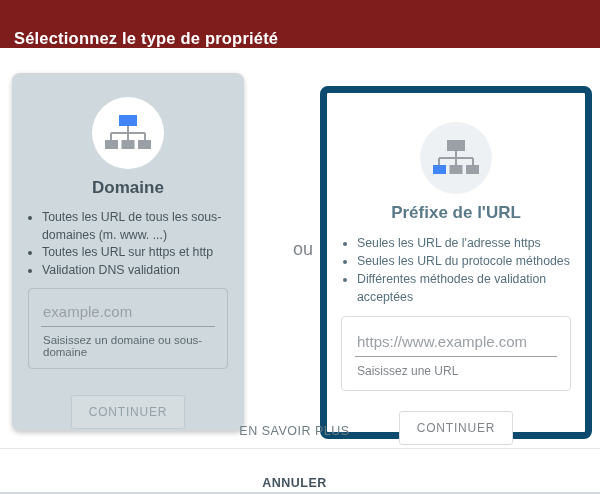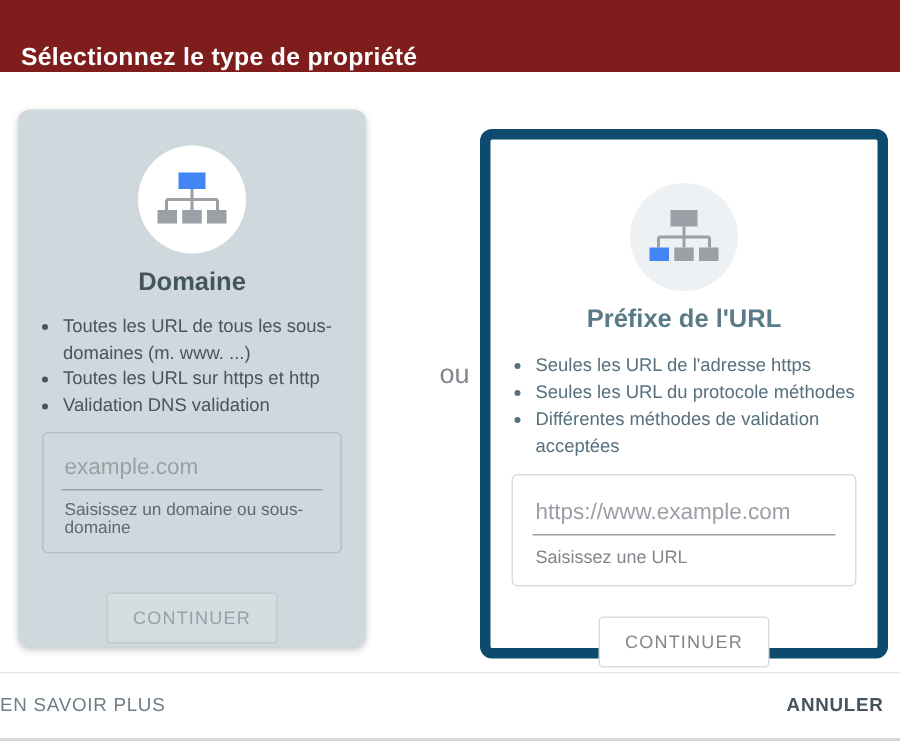--- a/index.html
+++ b/index.html
@@ -47,21 +47,21 @@
   .continue-btn { display:block; margin:0 auto; border-radius:3px; font-family:inherit;
                   font-size:12px; letter-spacing:0.8px; padding:9px 17px; cursor:pointer; }
   .card-domain .continue-btn { margin-top:26px; background:#d6dde1; border:1px solid #c0cbd1; color:#93a1a8; }
   .card-url .continue-btn { margin-top:20px; background:#ffffff; border:1px solid #dadce0; color:#80868b; }
 
   .or-label { position:absolute; left:292px; top:239px; width:22px; text-align:center;
               color:#80868b; font-size:18px; }
 
   .footer-divider { position:absolute; left:0; right:0; top:448px; height:1px; background:#e4e7e9; }
   .footer { position:absolute; left:0; right:0; top:449px; height:41px;
-            display:flex; align-items:center; justify-content:space-between; gap:27px; padding-right:11px; }
+            display:flex; align-items:center; justify-content:flex-end; gap:38px; padding-right:11px;flex-direction:column; }
   .footer-link { font-size:12.5px; letter-spacing:0.5px; cursor:pointer; }
   .link-learn { color:#6f7d84; }
   .link-cancel { color:#44545e; font-weight:bold; }
 
   .bottom-strip { position:absolute; left:0; right:0; bottom:0; height:2px; background:#d2d8db; }
 </style>
 </head>
 <body>
 
 <div class="dialog">

